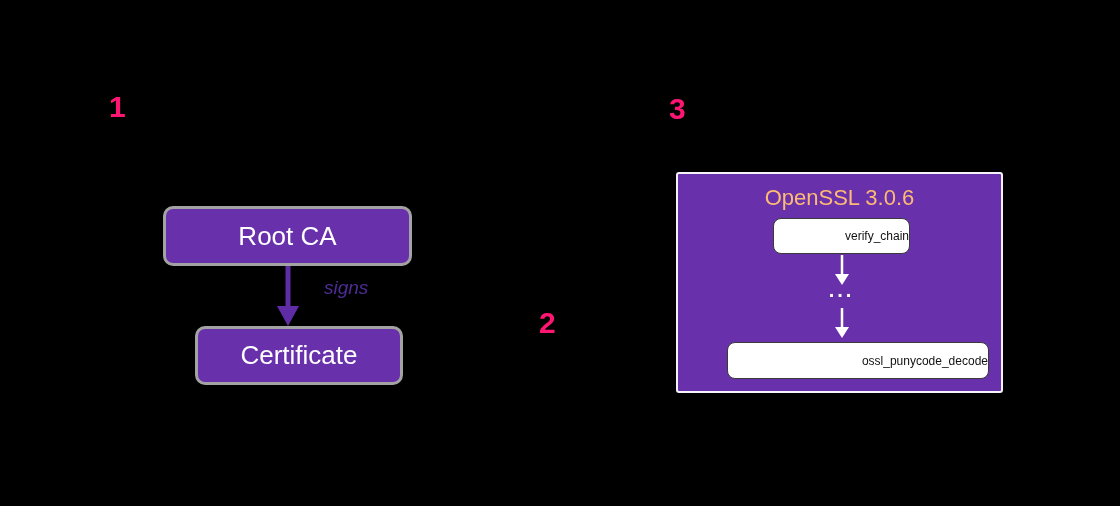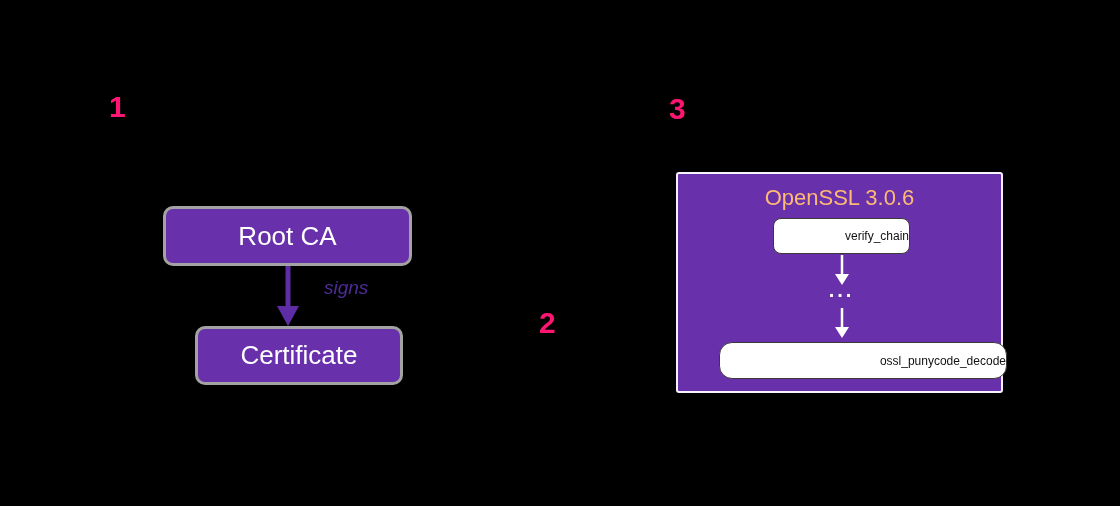--- a/index.html
+++ b/index.html
@@ -88,21 +88,21 @@
     border: 1px solid #3a3a3a;
     border-radius: 8px;
     box-sizing: border-box;
     display: flex;
     align-items: center;
     justify-content: flex-end;
     color: #111111;
     font-size: 12px;
   }
   #verify-chain-node { left: 95px; top: 44px; width: 137px; height: 36px; }
-  #punycode-node { left: 41px; top: 168px; width: 288px; height: 37px; border-radius: 13px; }
+  #punycode-node { left: 49px; top: 168px; width: 262px; height: 37px; }
 
   .white-arrow {
     position: absolute;
     width: 18px;
     height: 30px;
     left: 155px;
   }
   #openssl-arrow-1 { top: 81px; }
   #openssl-arrow-2 { top: 134px; }
   #openssl-ellipsis {

